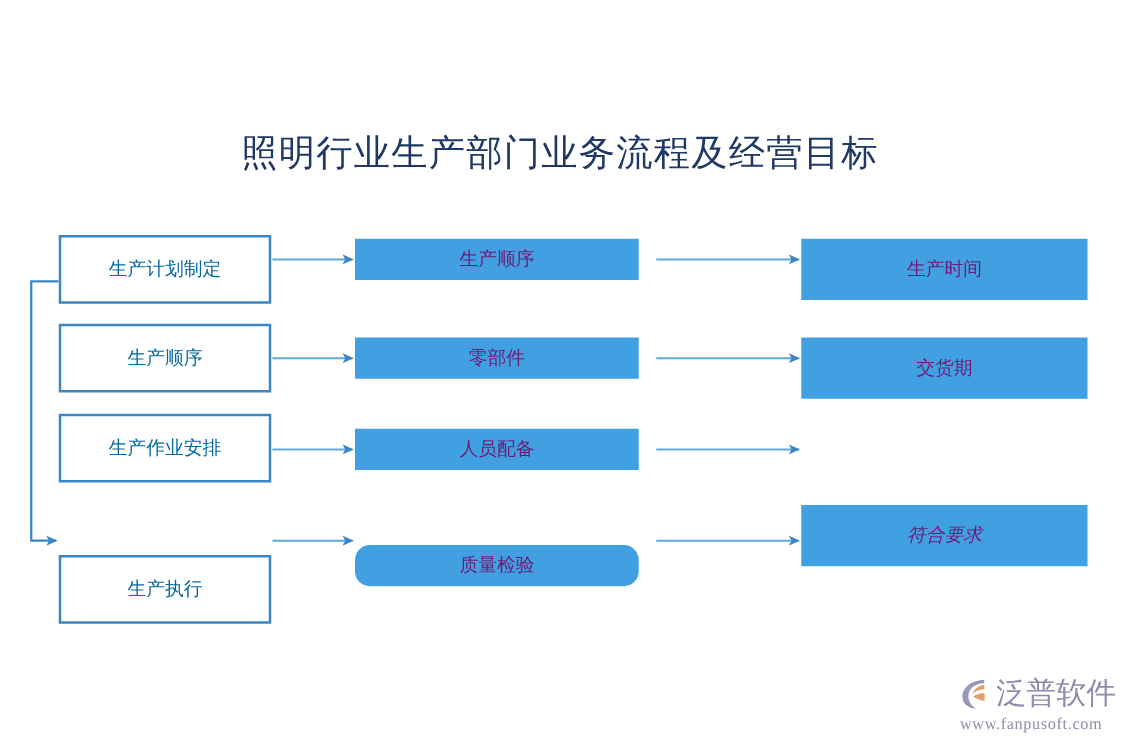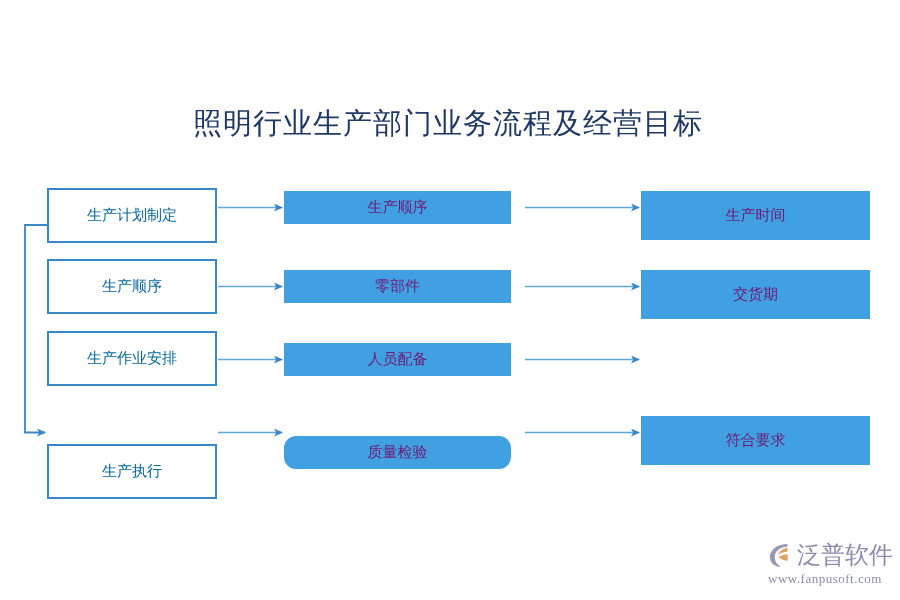--- a/index.html
+++ b/index.html
@@ -81,21 +81,21 @@
   .col2.r1 { top: 191px; }
   .col2.r2 { top: 270px; }
   .col2.r3 { top: 343px; }
   .col2.r4 { top: 436px; border-radius: 12px; }
 
   
   .col3 { left: 641px; width: 229px; height: 49px; }
   .col3.r1 { top: 191px; }
   .col3.r2 { top: 270px; }
   .col3.r3 { top: 343px; }
-  .col3.r4 { top: 416px; }
+  .col3.r4 { top: 404px; font-style: italic; }
 
   
   #watermark {
     position: absolute;
     left: 766px;
     top: 540px;
     width: 128px;
     height: 52px;
     display: flex;
     flex-direction: column;

